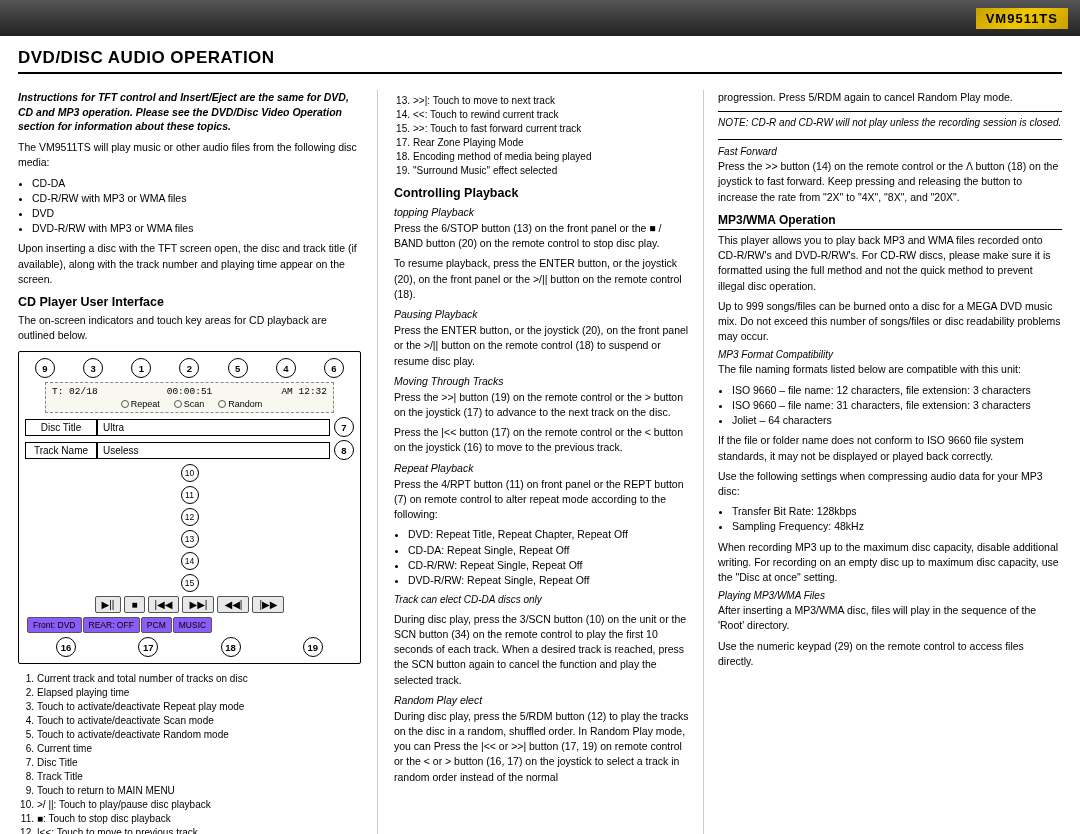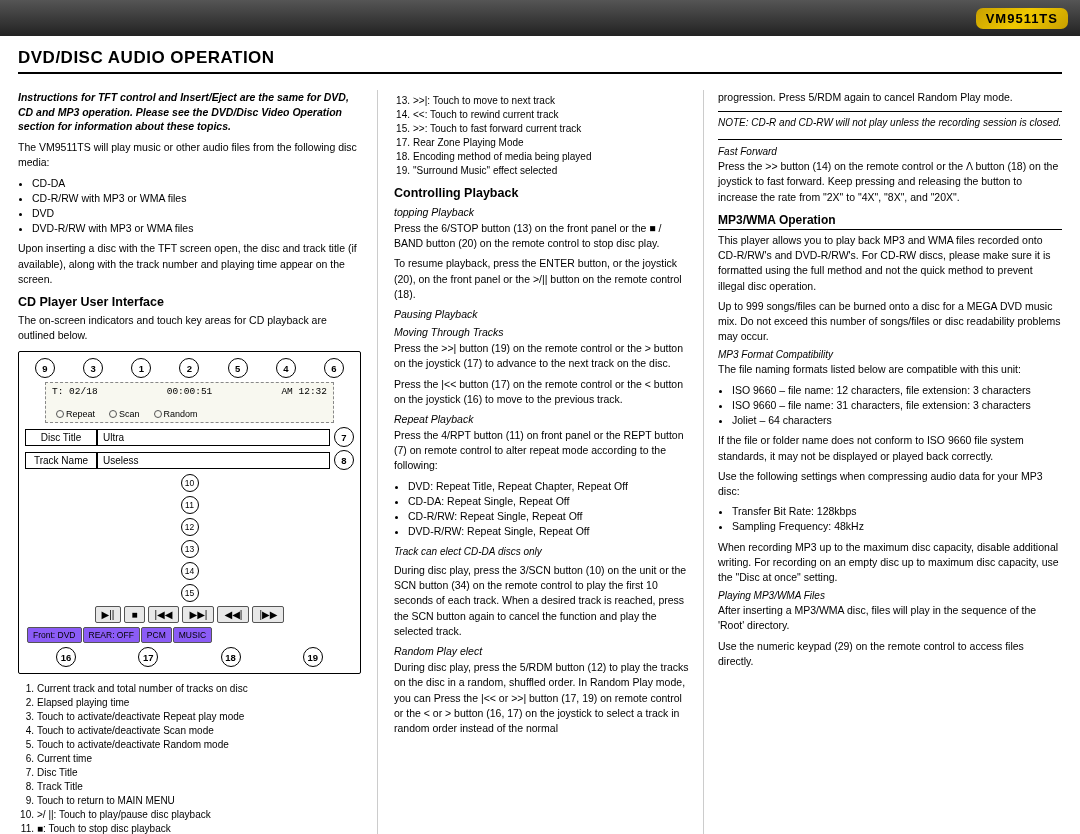--- a/index.html
+++ b/index.html
@@ -21,21 +21,21 @@
       align-items: center;
       justify-content: flex-end;
       padding-right: 12px;
     }
     .logo-badge {
       background: linear-gradient(135deg, #c8a000, #f0c800, #c8a000);
       color: #000;
       font-weight: bold;
       font-size: 13px;
       padding: 3px 10px;
-      border-radius: 7px;
+      border-radius: 0;
       font-family: Arial, sans-serif;
       letter-spacing: 1px;
     }
 
     
     .content {
       padding: 12px 18px 12px 18px;
       display: flex;
       flex-direction: column;
     }
@@ -137,24 +137,24 @@
       background: #f8f8f0;
     }
     .display-row1 {
       display: flex;
       justify-content: space-between;
       font-size: 9.5px;
       font-family: 'Courier New', monospace;
     }
     .display-radio-row {
       display: flex;
-      justify-content: flex-start;
+      justify-content: center;
       gap: 14px;
       font-size: 9px;
-      margin-top: 12px;
+      margin-top: 2px;
       padding-left: 4px;
     }
     .radio-item {
       display: flex;
       align-items: center;
       gap: 2px;
     }
     .radio-circle {
       width: 8px;
       height: 8px;
@@ -518,20 +518,21 @@
         </ol>
 
         <div class="section-header">Controlling Playback</div>
 
         <div class="sub-header">topping Playback</div>
         <p>Press the 6/STOP button (13) on the front panel or the ■ / BAND button (20) on the remote control to stop disc play.</p>
 
         <p>To resume playback, press the ENTER button, or the joystick (20), on the front panel or the &gt;/|| button on the remote control (18).</p>
 
         <div class="sub-header">Pausing Playback</div>
+        <p>Press the ENTER button, or the joystick (20), on the front panel or the &gt;/|| button on the remote control (18) to suspend or resume disc play.</p>
 
         <div class="sub-header">Moving Through Tracks</div>
         <p>Press the &gt;&gt;| button (19) on the remote control or the &gt; button on the joystick (17) to advance to the next track on the disc.</p>
         <p>Press the |&lt;&lt; button (17) on the remote control or the &lt; button on the joystick (16) to move to the previous track.</p>
 
         <div class="sub-header">Repeat Playback</div>
         <p>Press the 4/RPT button (11) on front panel or the REPT button (7) on remote control to alter repeat mode according to the following:</p>
         <ul class="bullet-list">
           <li>DVD: Repeat Title, Repeat Chapter, Repeat Off</li>
           <li>CD-DA: Repeat Single, Repeat Off</li>

